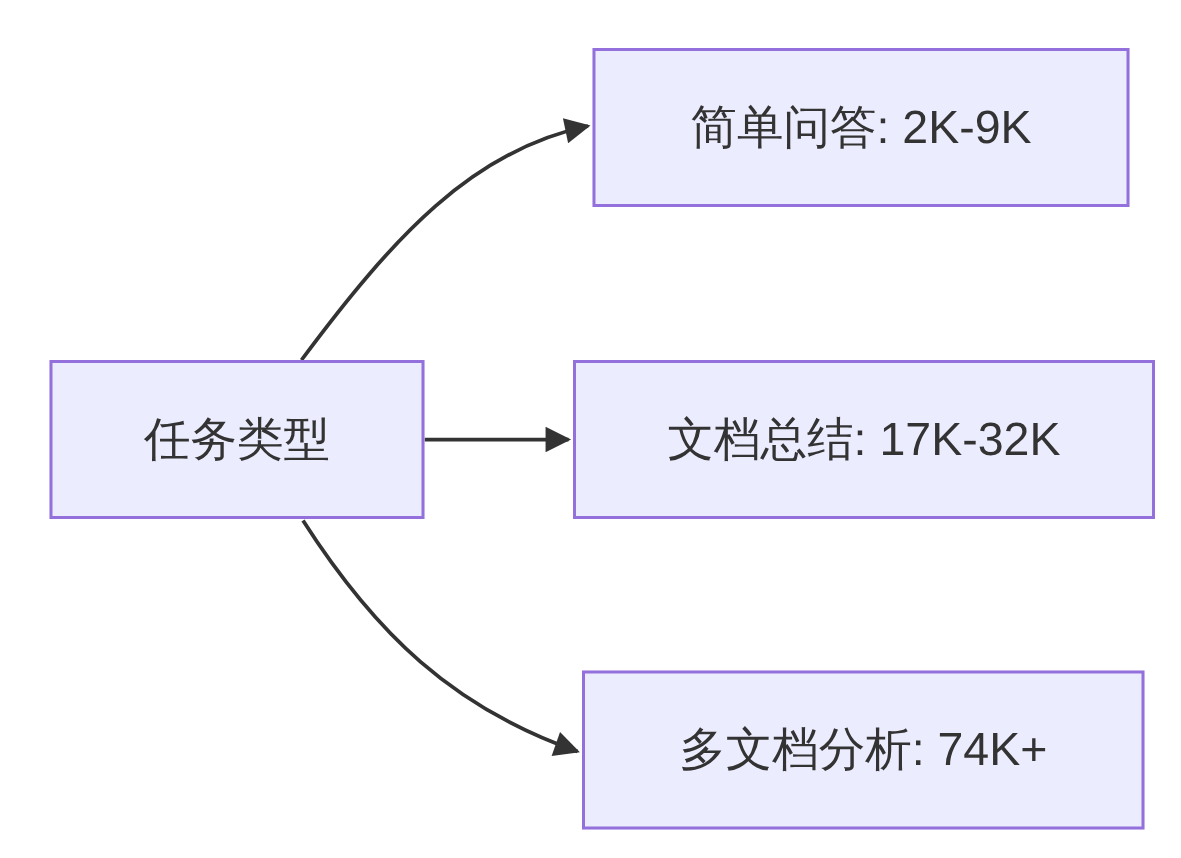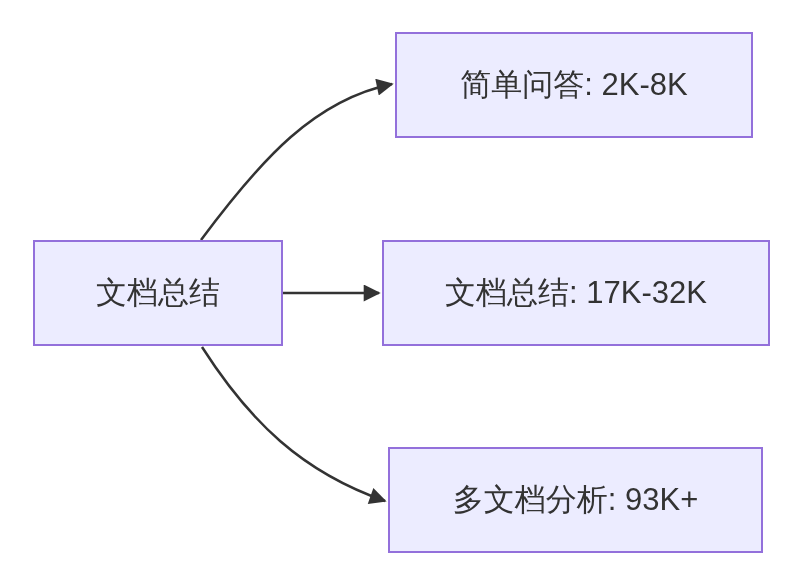--- a/index.html
+++ b/index.html
@@ -60,28 +60,28 @@
       <marker id="arrowhead" viewBox="0 0 10 10" refX="9" refY="5" markerWidth="21" markerHeight="17" orient="auto" markerUnits="userSpaceOnUse">
         <path id="arrowhead-shape" d="M0,0 L10,5 L0,10 z"></path>
       </marker>
     </defs>
     <path class="edge" d="M201,240 C262,158 315,100 392,84" marker-end="url(#arrowhead)"></path>
     <path class="edge" d="M283,293 L379,293" marker-end="url(#arrowhead)"></path>
     <path class="edge" d="M202,347 C250,422 302,472 385,501" marker-end="url(#arrowhead)"></path>
   </svg>
 
   <div class="node" id="node-task-type">
-    <span class="label">文档总结</span>
+    <span class="label">任务类型</span>
   </div>
 
   <div class="node" id="node-simple-qa">
-    <span class="label">简单问答: 2K-8K</span>
+    <span class="label">简单问答: 2K-9K</span>
   </div>
 
   <div class="node" id="node-doc-summary">
     <span class="label">文档总结: 17K-32K</span>
   </div>
 
   <div class="node" id="node-multi-doc">
-    <span class="label">多文档分析: 93K+</span>
+    <span class="label">多文档分析: 74K+</span>
   </div>
 
 </div>
 
 </body></html>

